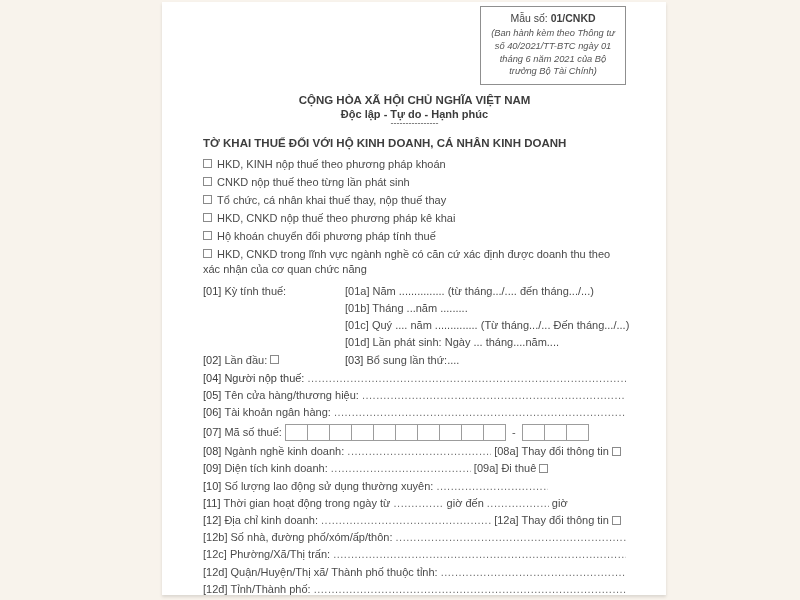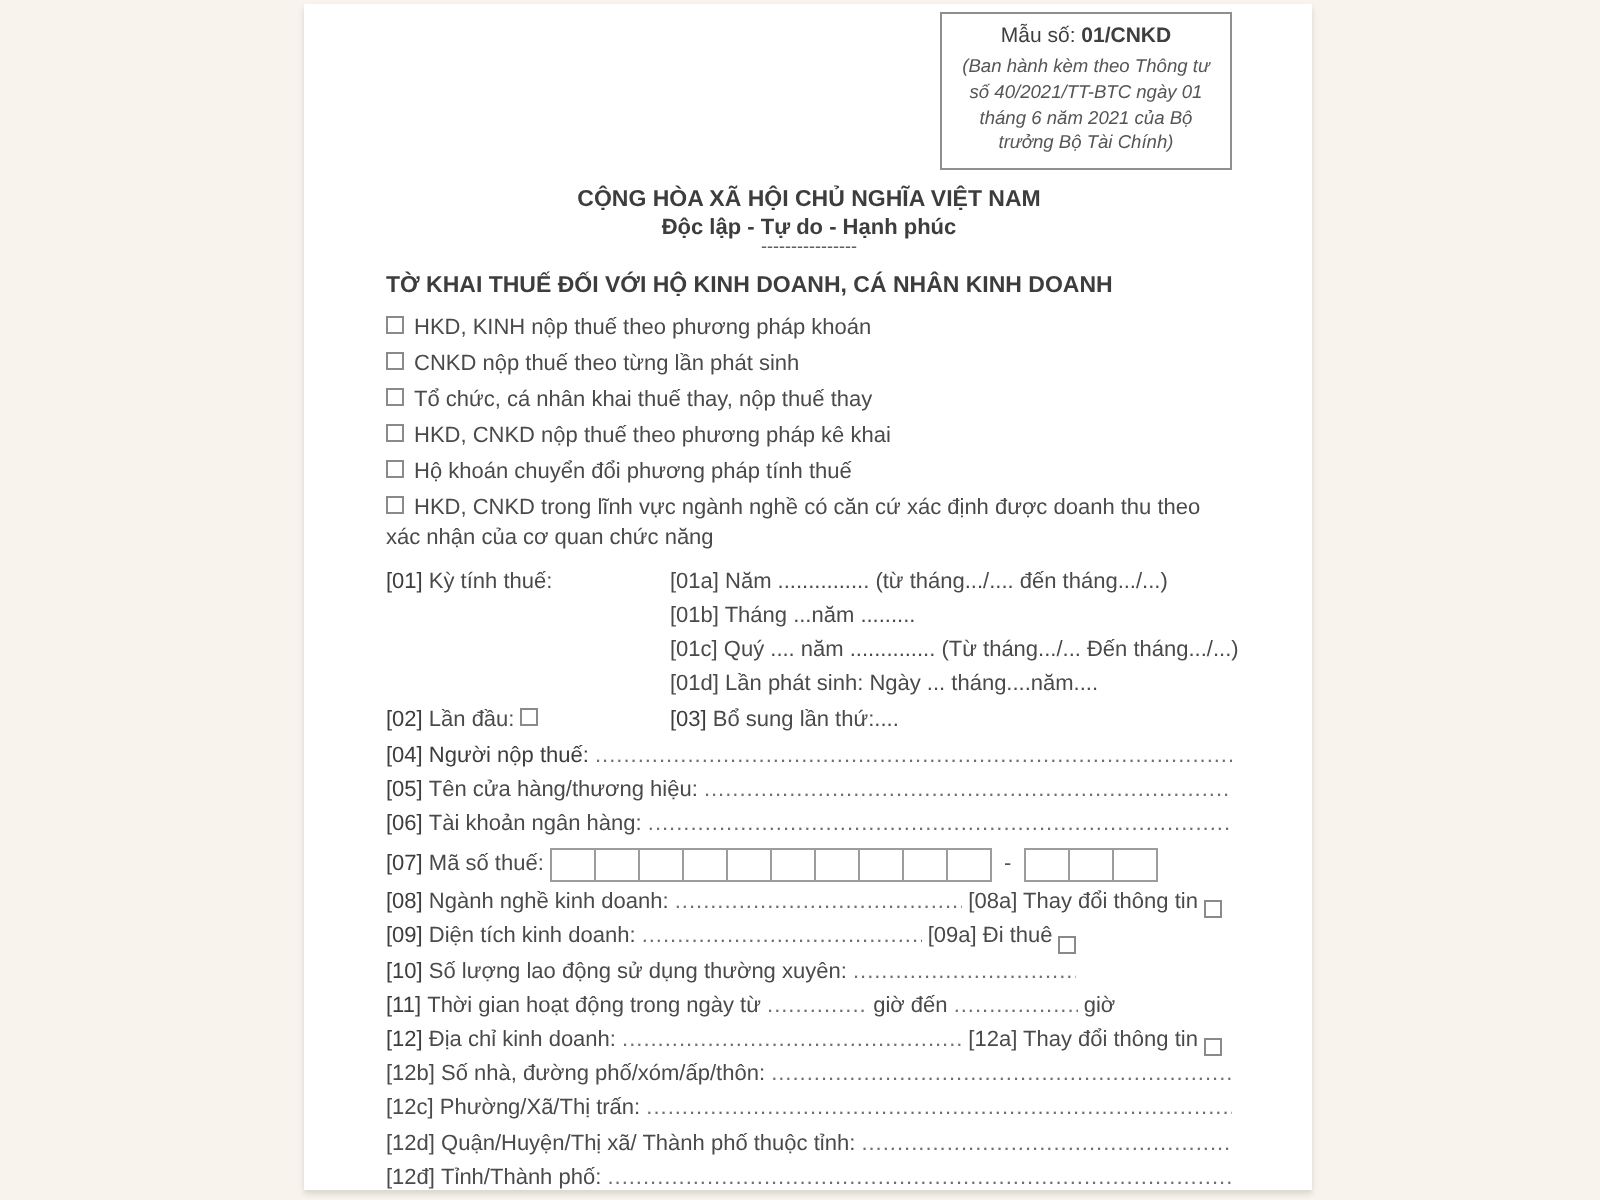--- a/index.html
+++ b/index.html
@@ -3,21 +3,21 @@
 <meta charset="utf-8">
 <style>
   html,body{margin:0;padding:0;}
   body{
     width:800px;height:600px;position:relative;overflow:hidden;
     background:#f8f3ec;
     font-family:"Liberation Sans","DejaVu Sans",sans-serif;
     color:#4a4a4a;
   }
   .paper{
-    position:absolute;left:152px;top:2px;width:504px;height:593px;
+    position:absolute;left:162px;top:2px;width:504px;height:593px;
     background:#ffffff;box-sizing:border-box;
     padding:4px 40px 0 41px;
     box-shadow:0 2px 3px rgba(0,0,0,0.12);
   }
   
   .mau-box{
     margin-left:auto;width:146px;box-sizing:border-box;
     border:1px solid #8f8f8f;padding:5px 7px 6px 7px;text-align:center;
   }
   .mau-line1{font-size:10.5px;color:#3f3f3f;}
@@ -36,21 +36,21 @@
     display:inline-block;width:7px;height:7px;border:1px solid #8a8a8a;
     background:#fff;margin-right:5px;vertical-align:baseline;
   }
   
   .period{display:flex;margin-top:6px;font-size:11px;}
   .period-label{flex:0 0 142px;line-height:17px;}
   .period-label span,.opt span{white-space:pre;}
   .opt{line-height:17px;}
   .b{font-weight:normal;color:#3d3d3d;}
   
-  .row{display:flex;font-size:11px;line-height:16.2px;margin-top:1px;align-items:flex-end;}
+  .row{display:flex;font-size:11px;line-height:16.2px;margin-top:1px;align-items:center;}
   .row span{white-space:pre;}
   .dots{
     overflow:hidden;flex:0 0 auto;color:#6e6e6e;letter-spacing:0.5px;
   }
   .dots.fill{flex:1 1 10px;}
   .left-cell{flex:0 0 142px;display:inline-block;}
   
   .mst-row{display:flex;align-items:center;font-size:11px;margin-top:2px;height:20px;}
   .mst-row .lbl{white-space:pre;}
   .mst-group{display:inline-flex;}

